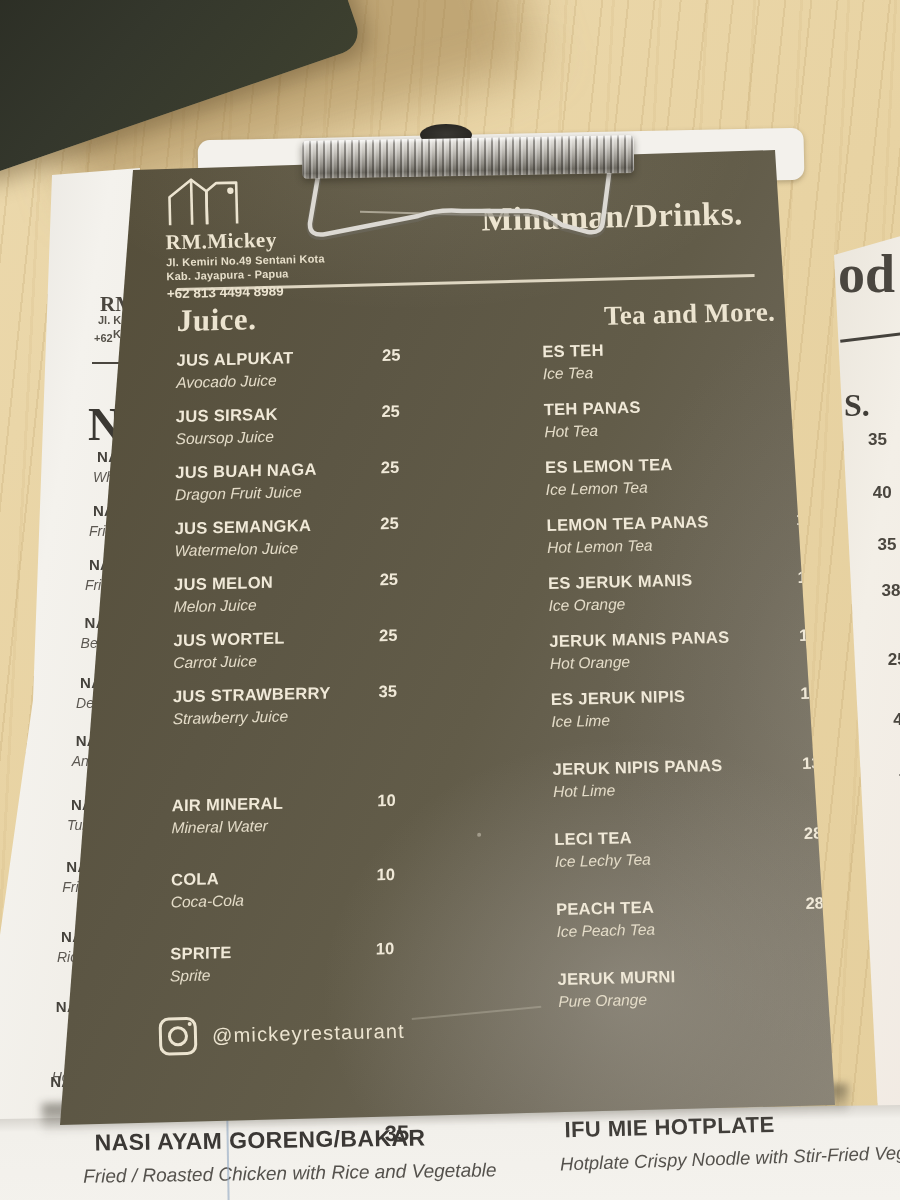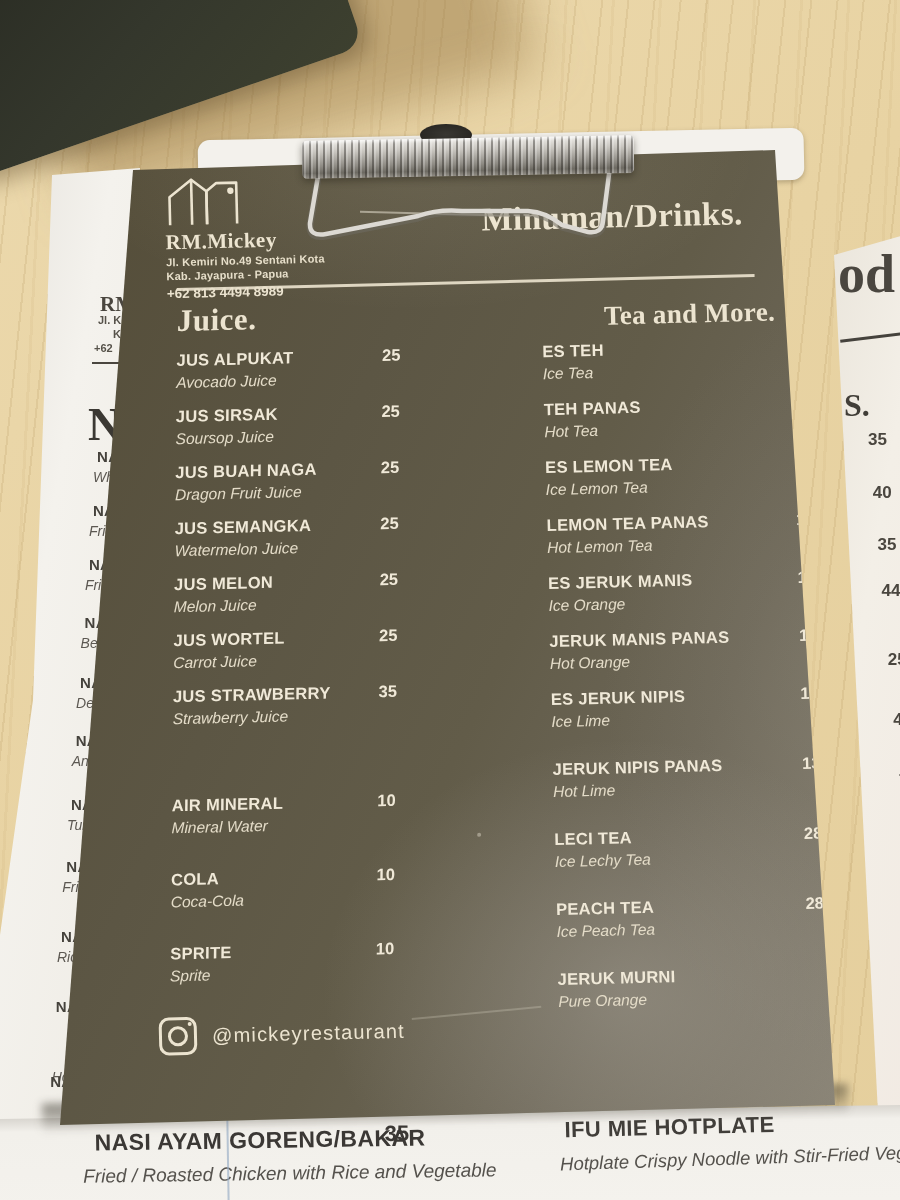--- a/index.html
+++ b/index.html
@@ -135,21 +135,21 @@
 <div id="wood"></div>
 <div id="wood-shadow"></div>
 <div id="dark-object"></div>
 
 <div id="left-strip" class="paper">
   <div id="ls-rule"></div>
   <div id="ls-bigN">N</div>
 <div class="ls-h first" style="left: 100px; top: 132px;">RM</div>
     <div class="ls-h" style="left: 98px; top: 154px;">Jl. K</div>
     <div class="ls-h" style="left: 113px; top: 168px;">Kab.</div>
-    <div class="ls-h" style="left: 94px; top: 182px;">+62</div>
+    <div class="ls-h" style="left: 94px; top: 172px;">+62</div>
     <div class="ls-name" style="left: 97px; top: 288px;">NA</div>
     <div class="ls-desc" style="left: 93px; top: 309px;">Wh</div>
     <div class="ls-name" style="left: 92.95px; top: 342px;">NA</div>
     <div class="ls-desc" style="left: 88.95px; top: 363px;">Frie</div>
     <div class="ls-name" style="left: 88.9px; top: 396px;">NA</div>
     <div class="ls-desc" style="left: 84.9px; top: 417px;">Frie</div>
     <div class="ls-name" style="left: 84.55px; top: 454px;">NA</div>
     <div class="ls-desc" style="left: 80.55px; top: 475px;">Bee</div>
     <div class="ls-name" style="left: 80.05px; top: 514px;">NA</div>
     <div class="ls-desc" style="left: 76.05px; top: 535px;">De</div>
@@ -167,21 +167,21 @@
     <div class="ls-desc" style="left: 46.125px; top: 972px;">Ro</div>
   </div>
 
 <div id="right-strip" class="paper">
   <div id="rs-big">od</div>
   <div id="rs-rule"></div>
   <div id="rs-S">S.</div>
 <div class="rs-price" style="left: 52px; top: 215px;">35</div>
     <div class="rs-price" style="left: 56.77px; top: 268px;">40</div>
     <div class="rs-price" style="left: 61.45px; top: 320px;">35</div>
-    <div class="rs-price" style="left: 65.59px; top: 366px;">44</div>
+    <div class="rs-price" style="left: 65.59px; top: 366px;">38</div>
     <div class="rs-price" style="left: 71.8px; top: 435px;">25</div>
     <div class="rs-price" style="left: 77.2px; top: 495px;">40</div>
     <div class="rs-price" style="left: 82.69px; top: 556px;">74</div>
     <div class="rs-price" style="left: 88.72px; top: 623px; opacity: 0.45;">35</div>
   </div>
 
 <div id="bottom-paper" class="paper">
   <div id="bp-left-name">NASI AYAM GORENG/BAKAR</div>
   <div id="bp-left-price">35</div>
   <div id="bp-left-desc">Fried / Roasted Chicken with Rice and Vegetable</div>

